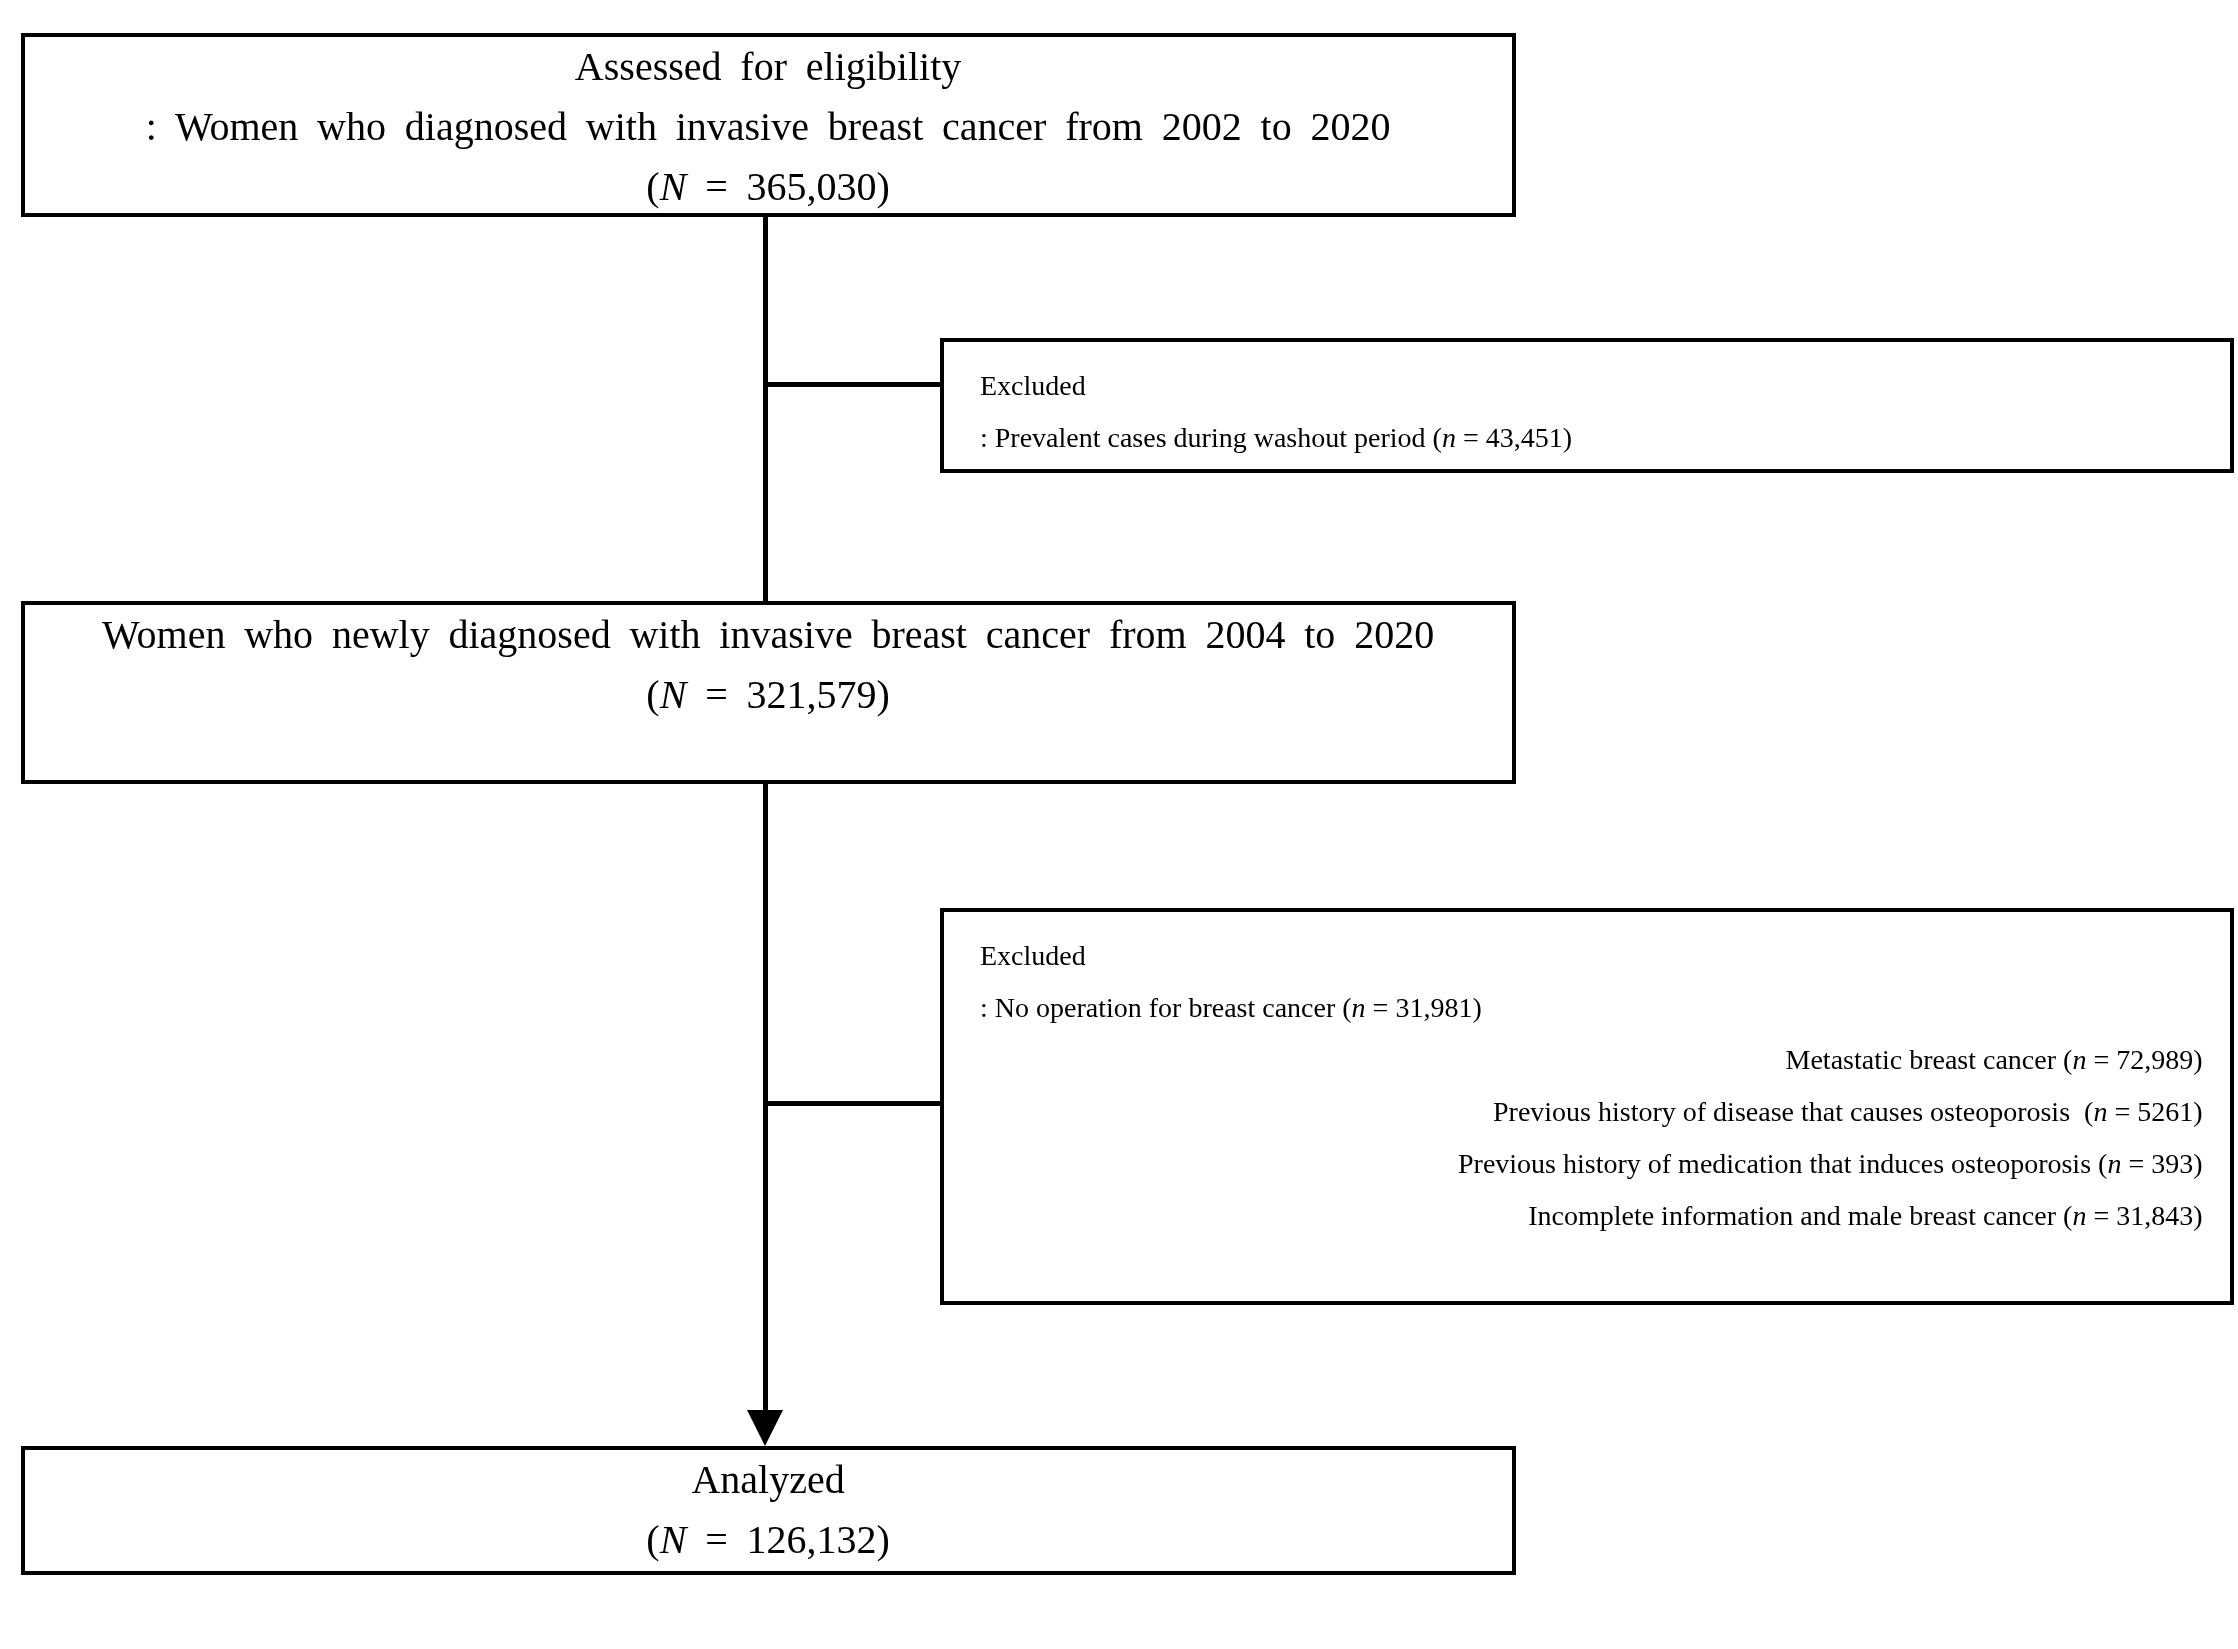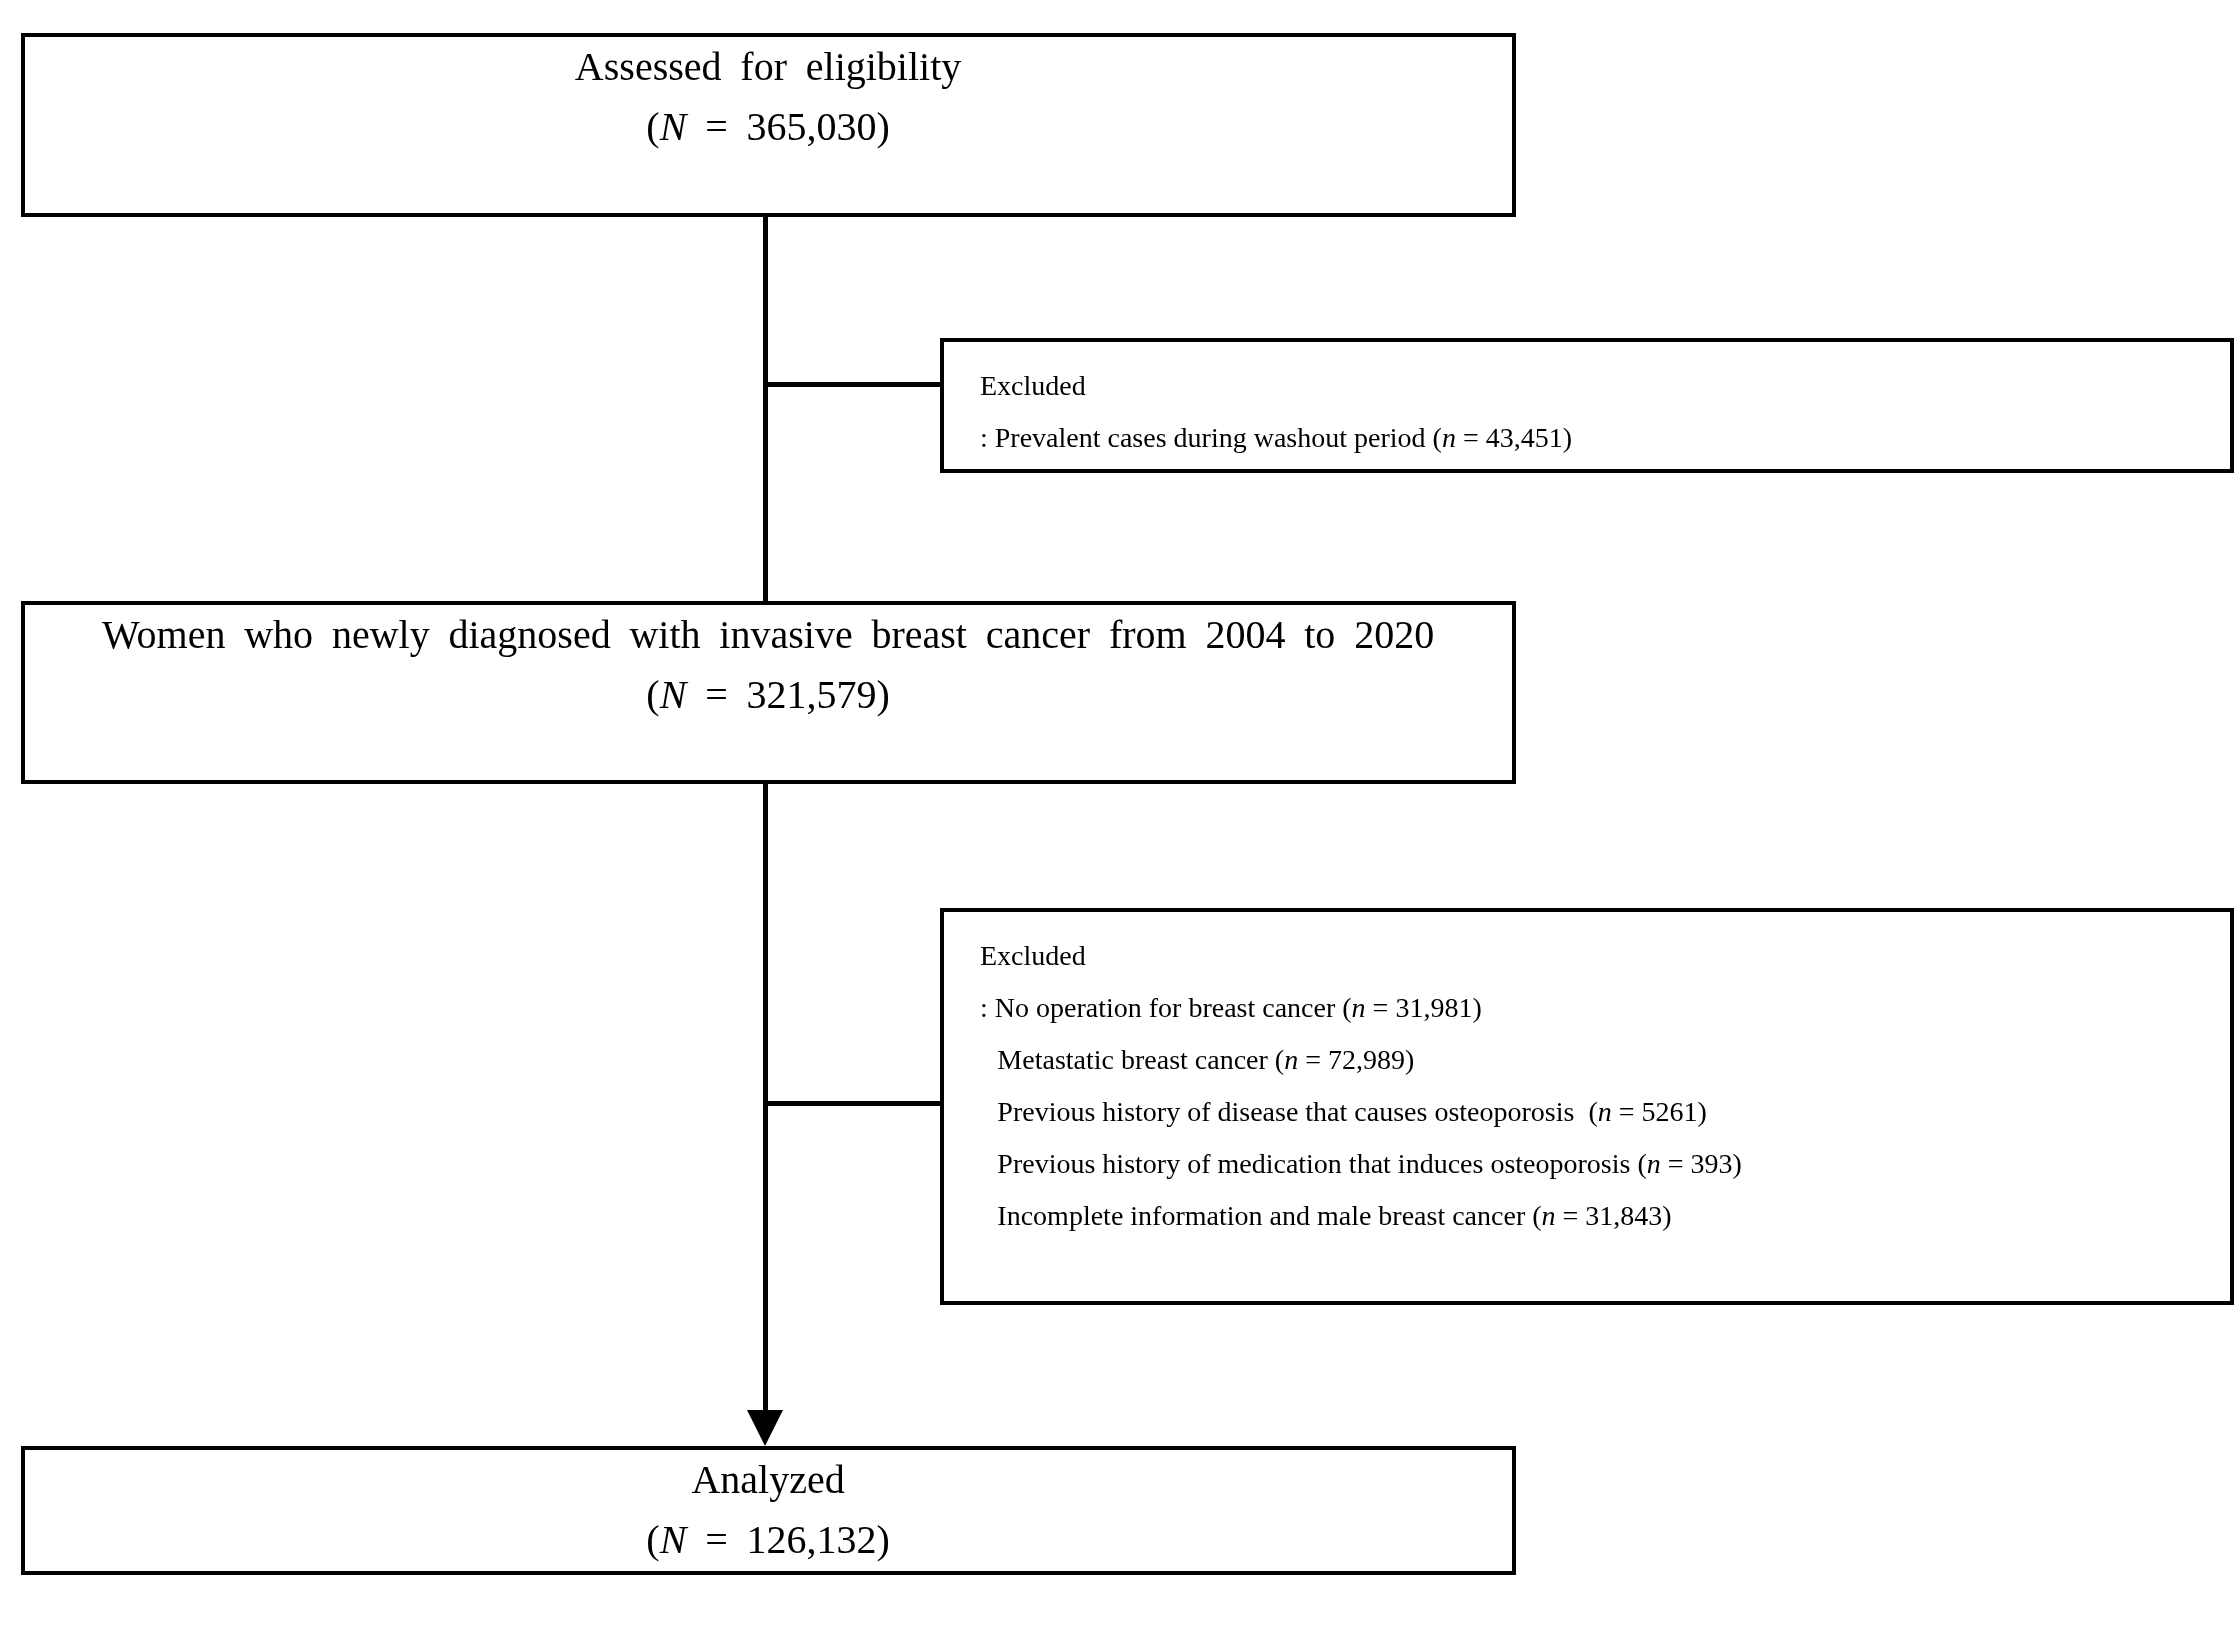--- a/index.html
+++ b/index.html
@@ -39,20 +39,21 @@
     font-size: 28px;
     line-height: 52px;
     padding: 18px 27.5px 13.7px 36px;
     text-align: left;
   }
   .box .line {
     white-space: pre-wrap;
   }
   .box.lefty .line.indent {
     padding-left: 0.62em;
+    text-align: right;
   }
   .line i {
     font-style: italic;
   }
   
   .conn {
     position: absolute;
     background: #000000;
   }
   .arrowhead {
@@ -64,20 +65,21 @@
     border-top: 36px solid #000000;
   }
 </style>
 </head>
 <body>
 
 <div class="canvas">
 
   <div class="box centered" style="left:20.6px; top:33px; width:1495px; height:184px;">
       <div class="line">Assessed for eligibility</div>
+      <div class="line">: Women who diagnosed with invasive breast cancer from 2002 to 2020</div>
       <div class="line">(<i>N</i> = 365,030)</div>
     </div>
 
   <div class="conn" style="left:763px; top:216px; width:4.8px; height:515px;"></div>
   <div class="arrowhead" style="left:747px; top:699px;"></div>
 
   <div class="conn" style="left:763px; top:382px; width:179px; height:4.8px;"></div>
 
   <div class="box lefty" style="left:940px; top:338px; width:1294px; height:135px;">
       <div class="line">Excluded</div>

